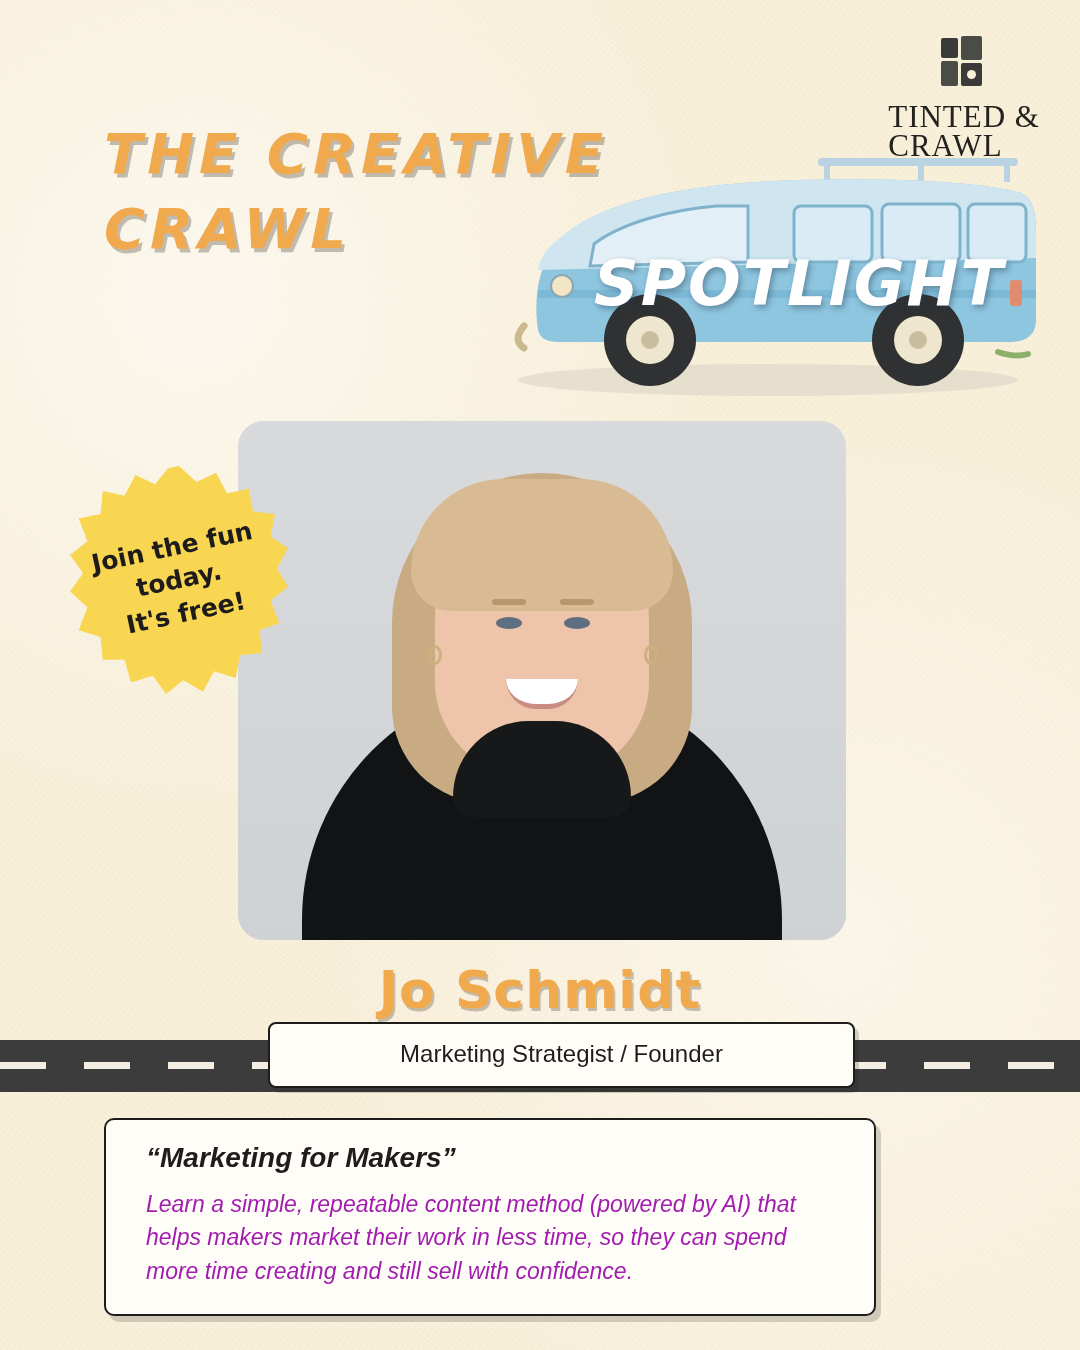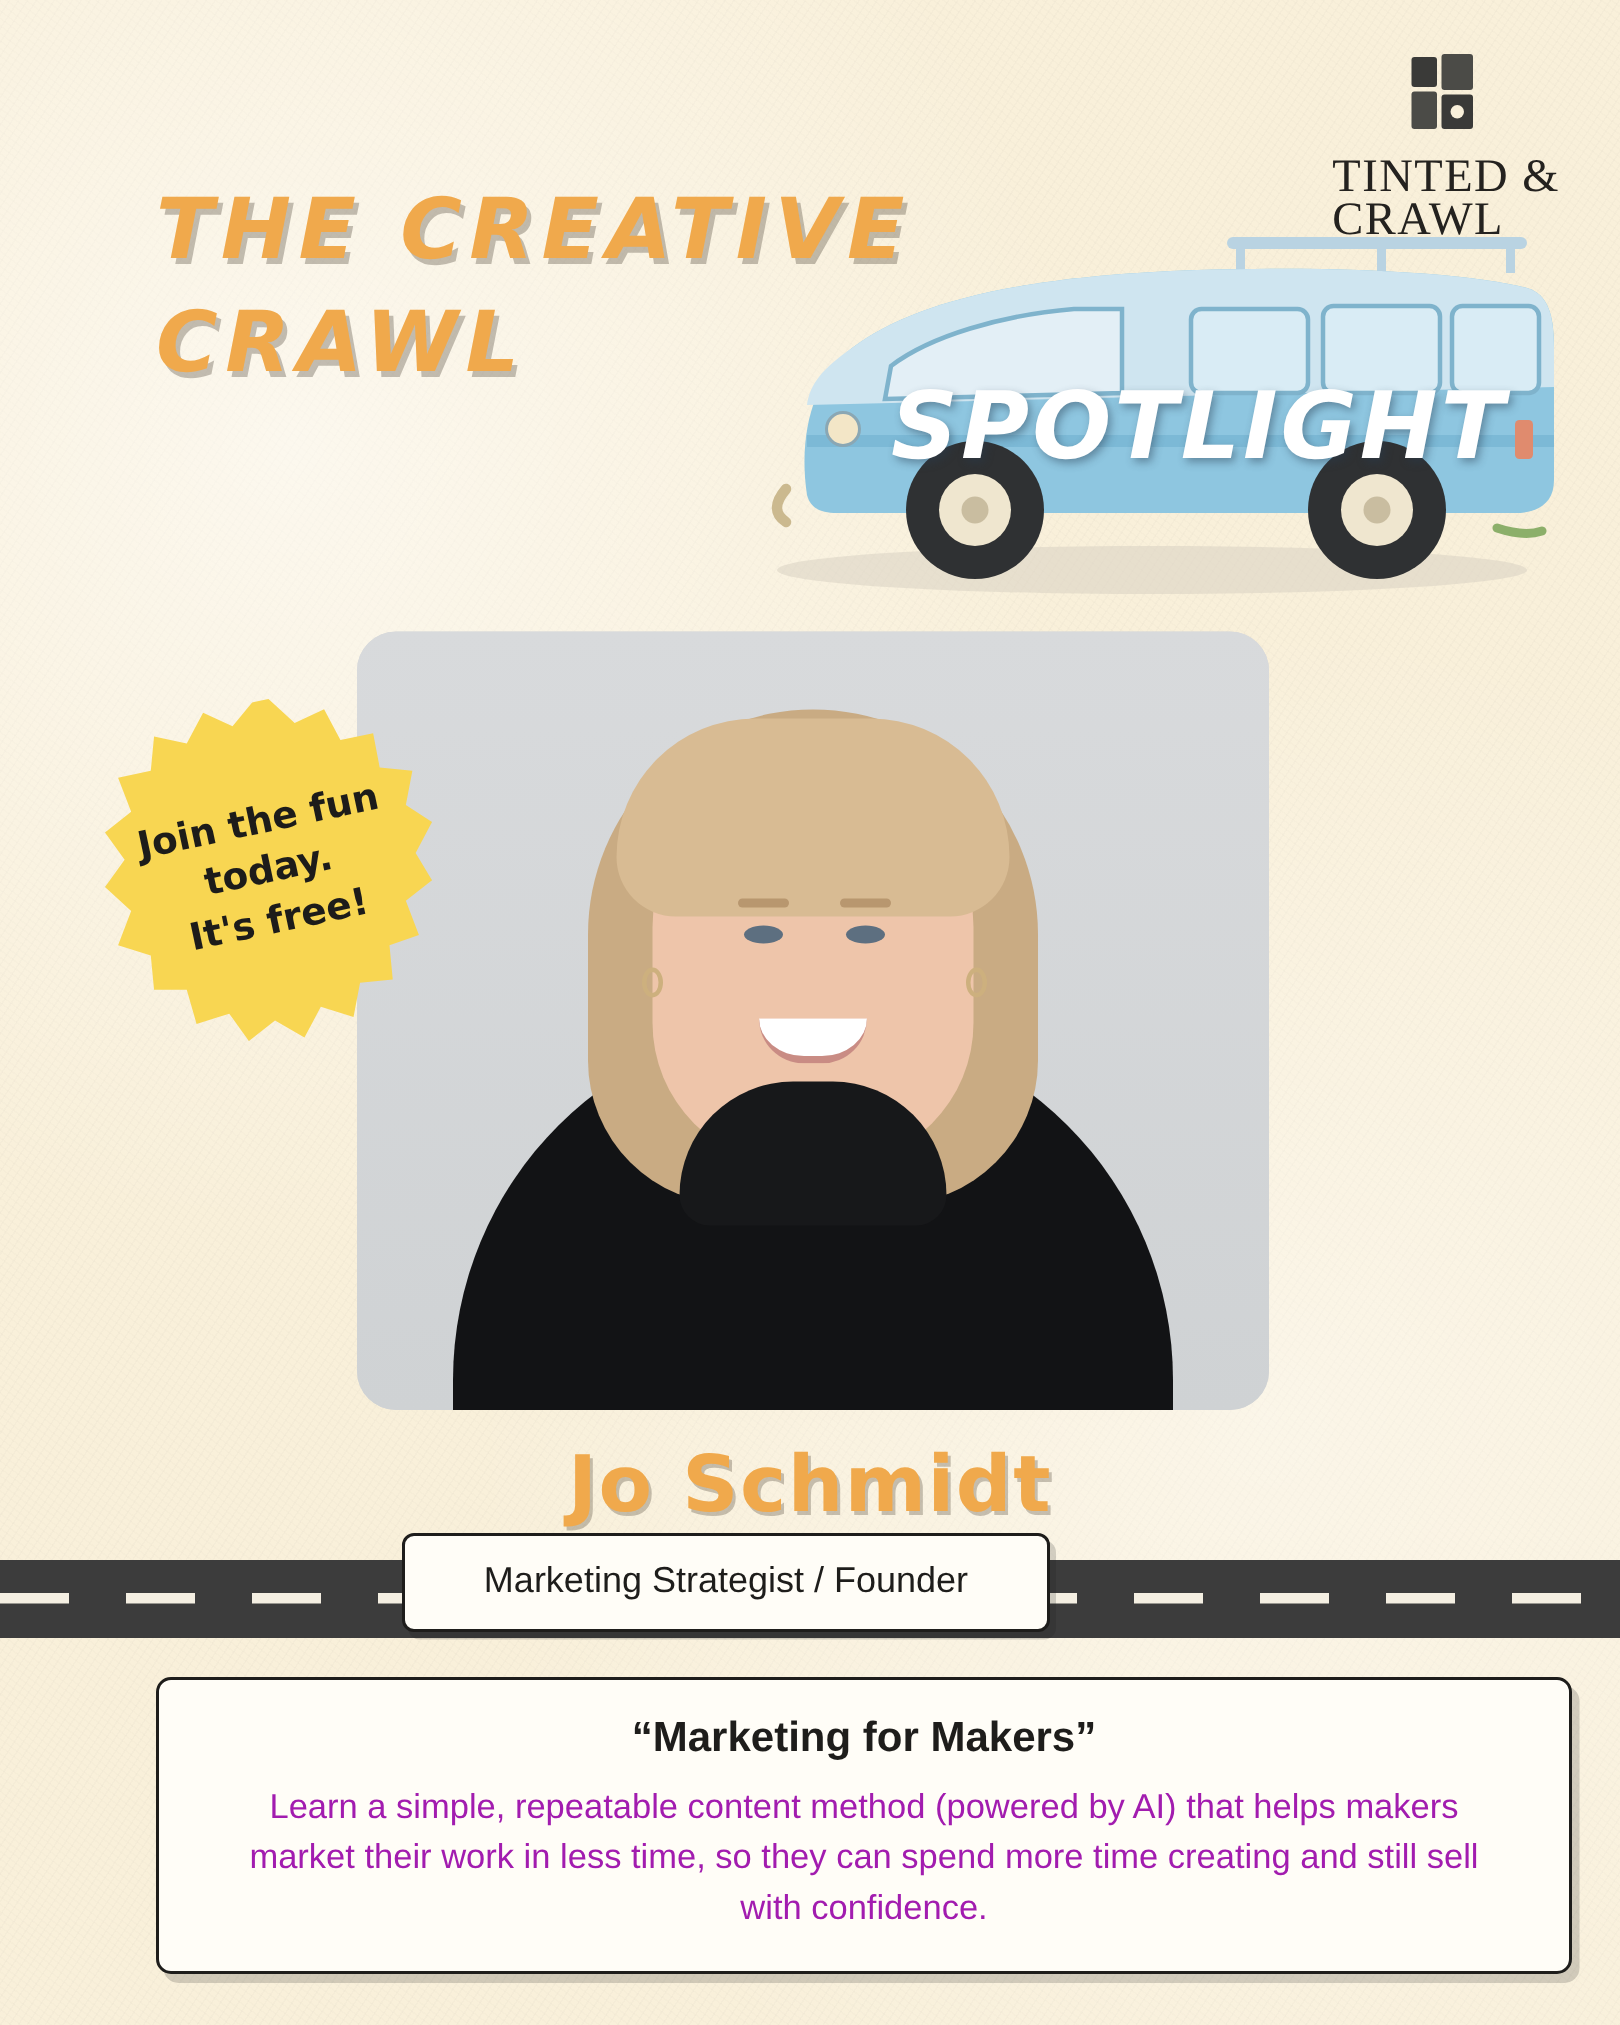--- a/index.html
+++ b/index.html
@@ -161,34 +161,35 @@
     position: absolute; left: 0; top: 960px; width: 1080px;
     text-align: center; z-index: 5;
     font-family: "DejaVu Sans", sans-serif;
     font-weight: bold; font-size: 52px; letter-spacing: 1px;
     color: #f0a94c;
     text-shadow: 2px 3px 0 rgba(60,50,35,0.28);
   }
 
   
   #role-card {
-    position: absolute; left: 268px; top: 1022px; width: 432px;
+    position: absolute; left: 268px; top: 1022px; width: 587px;
     background: #fffdf7; border: 2px solid #1e1d1b; border-radius: 8px;
     padding: 12px 18px 14px; text-align: center; z-index: 6;
     box-shadow: 4px 5px 0 rgba(30,29,27,0.18);
   }
   #role-card .role { font-size: 24px; color: #1e1d1b; line-height: 1.5; }
   #role-card .org { font-size: 24px; font-weight: bold; color: #1e1d1b; line-height: 1.5; }
 
   
   #talk-card {
-    position: absolute; left: 104px; top: 1118px; width: 944px;
+    position: absolute; left: 104px; top: 1118px; width: 772px;
     background: #fffdf7; border: 2px solid #1e1d1b; border-radius: 10px;
-    padding: 22px 40px 26px; text-align: center; z-index: 6;
+    padding: 22px 40px 26px; text-align: left; z-index: 6;
     box-shadow: 5px 6px 0 rgba(30,29,27,0.18);
+    font-style: italic;
   }
   #talk-card .talk-title {
     font-size: 28px; font-weight: bold; color: #1e1d1b; margin-bottom: 14px;
   }
   #talk-card .talk-desc {
     font-size: 23px; color: #a21caf; line-height: 1.45;
   }
 </style>
 </head>
 <body>

